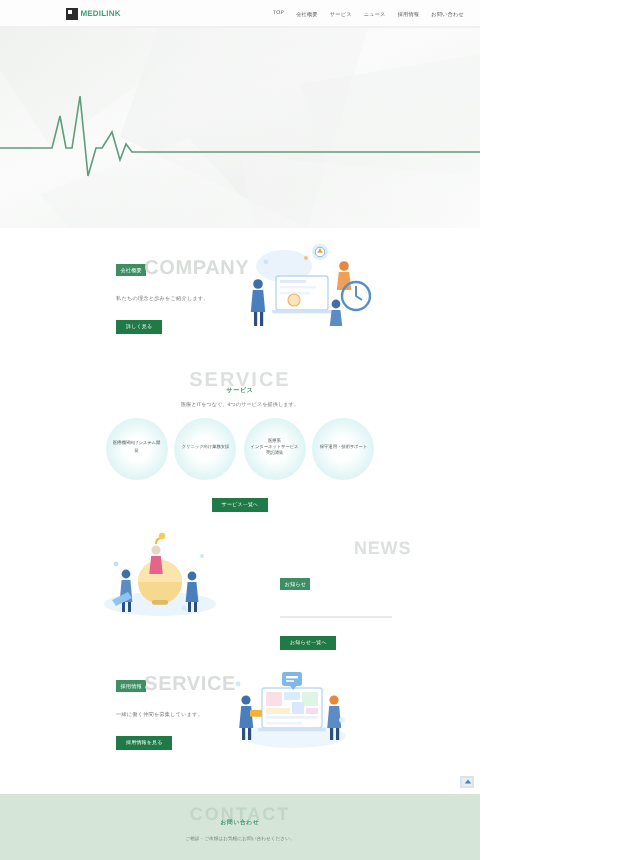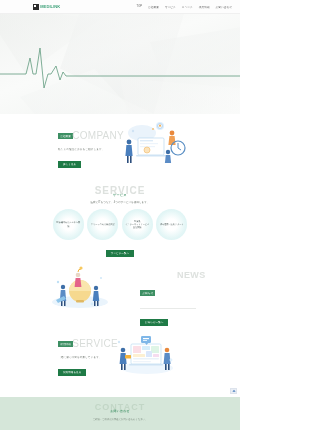--- a/index.html
+++ b/index.html
@@ -55,21 +55,21 @@
 
   
   .section{ position:absolute; left:0; width:240px; }
 
   .eyebrow{
     display:inline-block; background:#3d8f63; color:#fff;
     font-size:2.6px; padding:1px 2.2px; letter-spacing:.1px;
     vertical-align:middle; white-space:nowrap;
   }
   .big-en{
-    font-size:10px; color:#d9ddda; font-weight:400; letter-spacing:.3px;
+    font-size:10px; color:#d9ddda; font-weight:700; letter-spacing:.3px;
     vertical-align:middle; margin-left:-1px;text-align:center;
   }
   .lede{ font-size:2.6px; color:#707770; margin-top:3.5px; letter-spacing:.1px; line-height:1.5; }
   .btn{
     display:inline-block; background:#1f7a46; color:#fff;
     font-size:2.5px; padding:2px 5px; margin-top:4.5px; letter-spacing:.1px;
     white-space:nowrap;
   }
 
   

